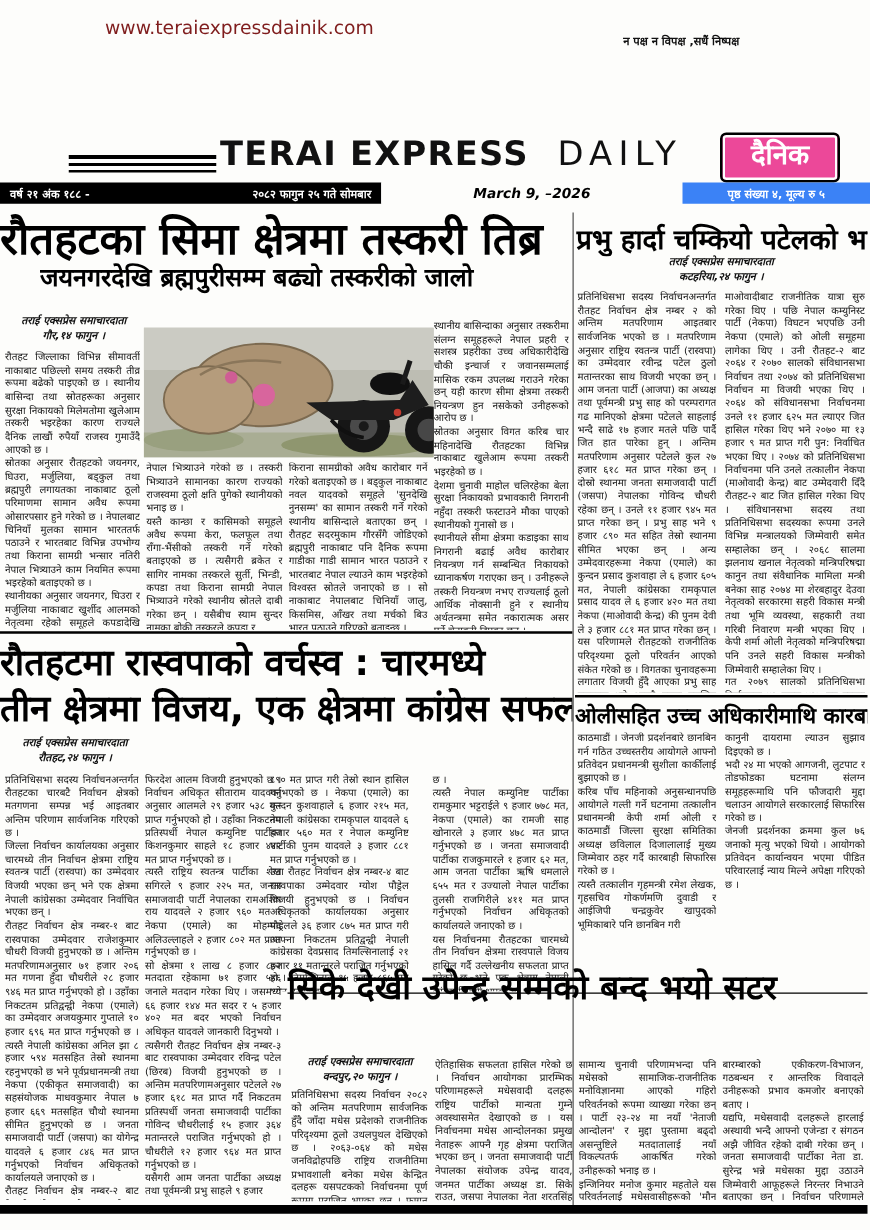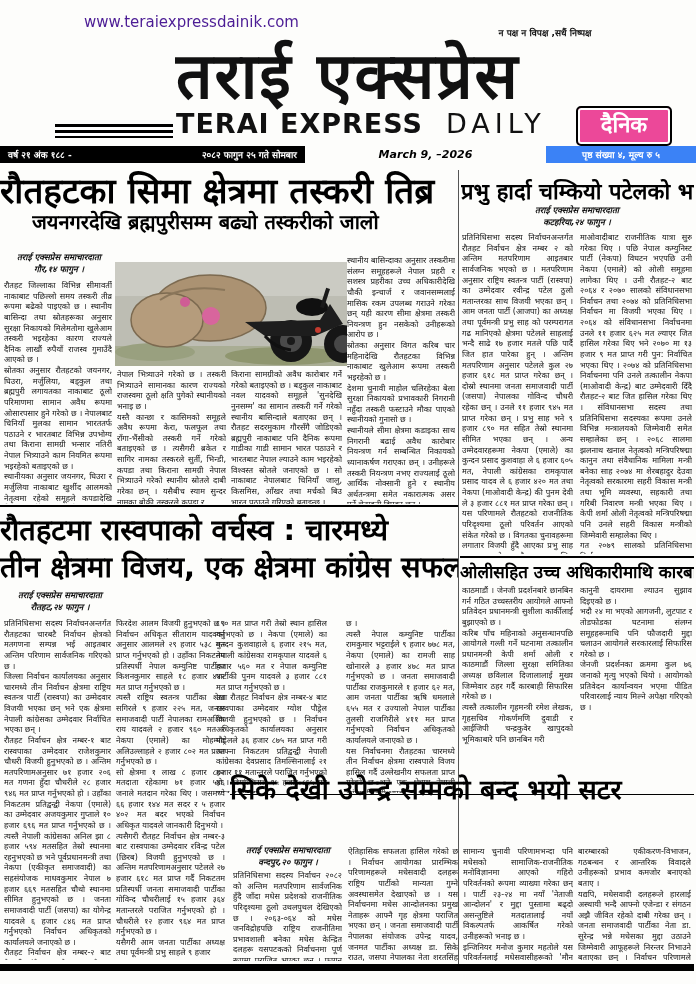--- a/index.html
+++ b/index.html
@@ -3,21 +3,21 @@
 <meta charset="utf-8">
 <style>
   html,body{margin:0;padding:0;background:#e8e8e4;}
   .page{
     position:relative;width:696px;height:984px;margin:0 auto;
     background:#fdfdfb;color:#111;overflow:hidden;
     font-family:"DejaVu Sans",sans-serif;
   }
   .abs{position:absolute;}
   
-  .website{left:84px;top:13px;font-size:15px;color:#4c1d95;}
+  .website{left:84px;top:13px;font-size:15px;color:#7f1d1d;}
   .slogan{left:430px;top:26px;width:230px;font-size:9px;font-weight:bold;text-align:center;}
   .masthead{left:18px;top:26px;width:660px;height:102px;font-size:64px;font-weight:900;
     text-align:center;line-height:100px;letter-spacing:2px;white-space:nowrap;overflow:hidden;}
   .mast-rule{left:55px;top:124px;width:118px;height:14px;
     background:repeating-linear-gradient(#000 0 3px,#fff 3px 6px);}
   .mast-en{left:176px;top:108px;width:400px;font-size:27px;font-weight:800;letter-spacing:1px;white-space:nowrap;}
   .mast-en .daily{font-weight:400;letter-spacing:5px;margin-left:23px;}
   .dainik{left:576px;top:106px;width:92px;height:36px;background:#ec4899;border:2px solid #000;
     box-shadow:inset 0 0 0 2px #fff;color:#fff;font-size:22px;font-weight:bold;
     text-align:center;line-height:34px;border-radius:5px;}
@@ -72,21 +72,20 @@
   .a5-c4{left:578px;top:847px;width:113px;height:114px;}
   .bottom-bar{left:0;top:964px;width:694px;height:7px;background:#000;}
 </style>
 </head>
 <body>
 
 <div class="page">
 
   <div class="abs website">www.teraiexpressdainik.com</div>
   <div class="abs slogan">न पक्ष न विपक्ष ,सधैं निष्पक्ष</div>
-  <div class="abs masthead">तराई एक्सप्रेस</div>
   <div class="abs mast-rule"></div>
   <div class="abs mast-en">
     <span>TERAI EXPRESS</span><span class="daily">DAILY</span>
   </div>
   <div class="abs dainik">दैनिक</div>
   <div class="abs datebar">
     <div class="seg-l">
       <span>वर्ष २१ अंक १८८ -</span>
       <span>२०८२ फागुन २५ गते सोमबार</span>
     </div>

